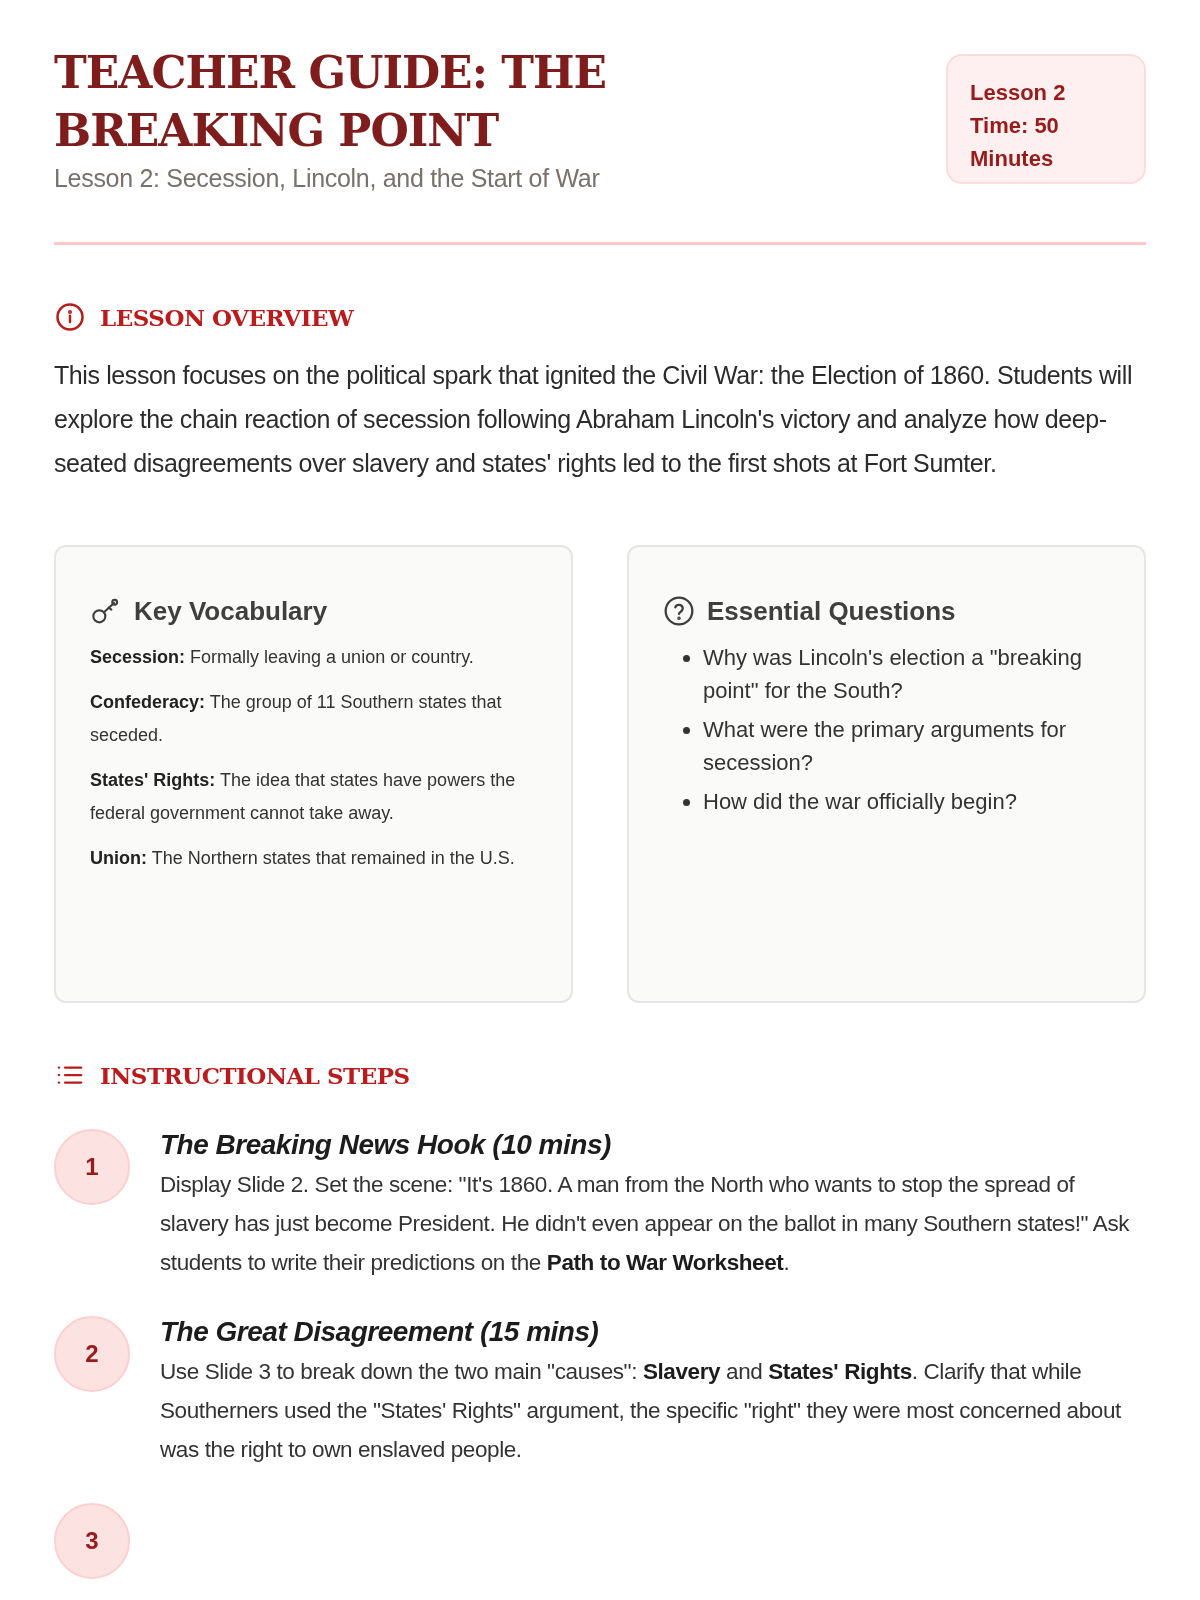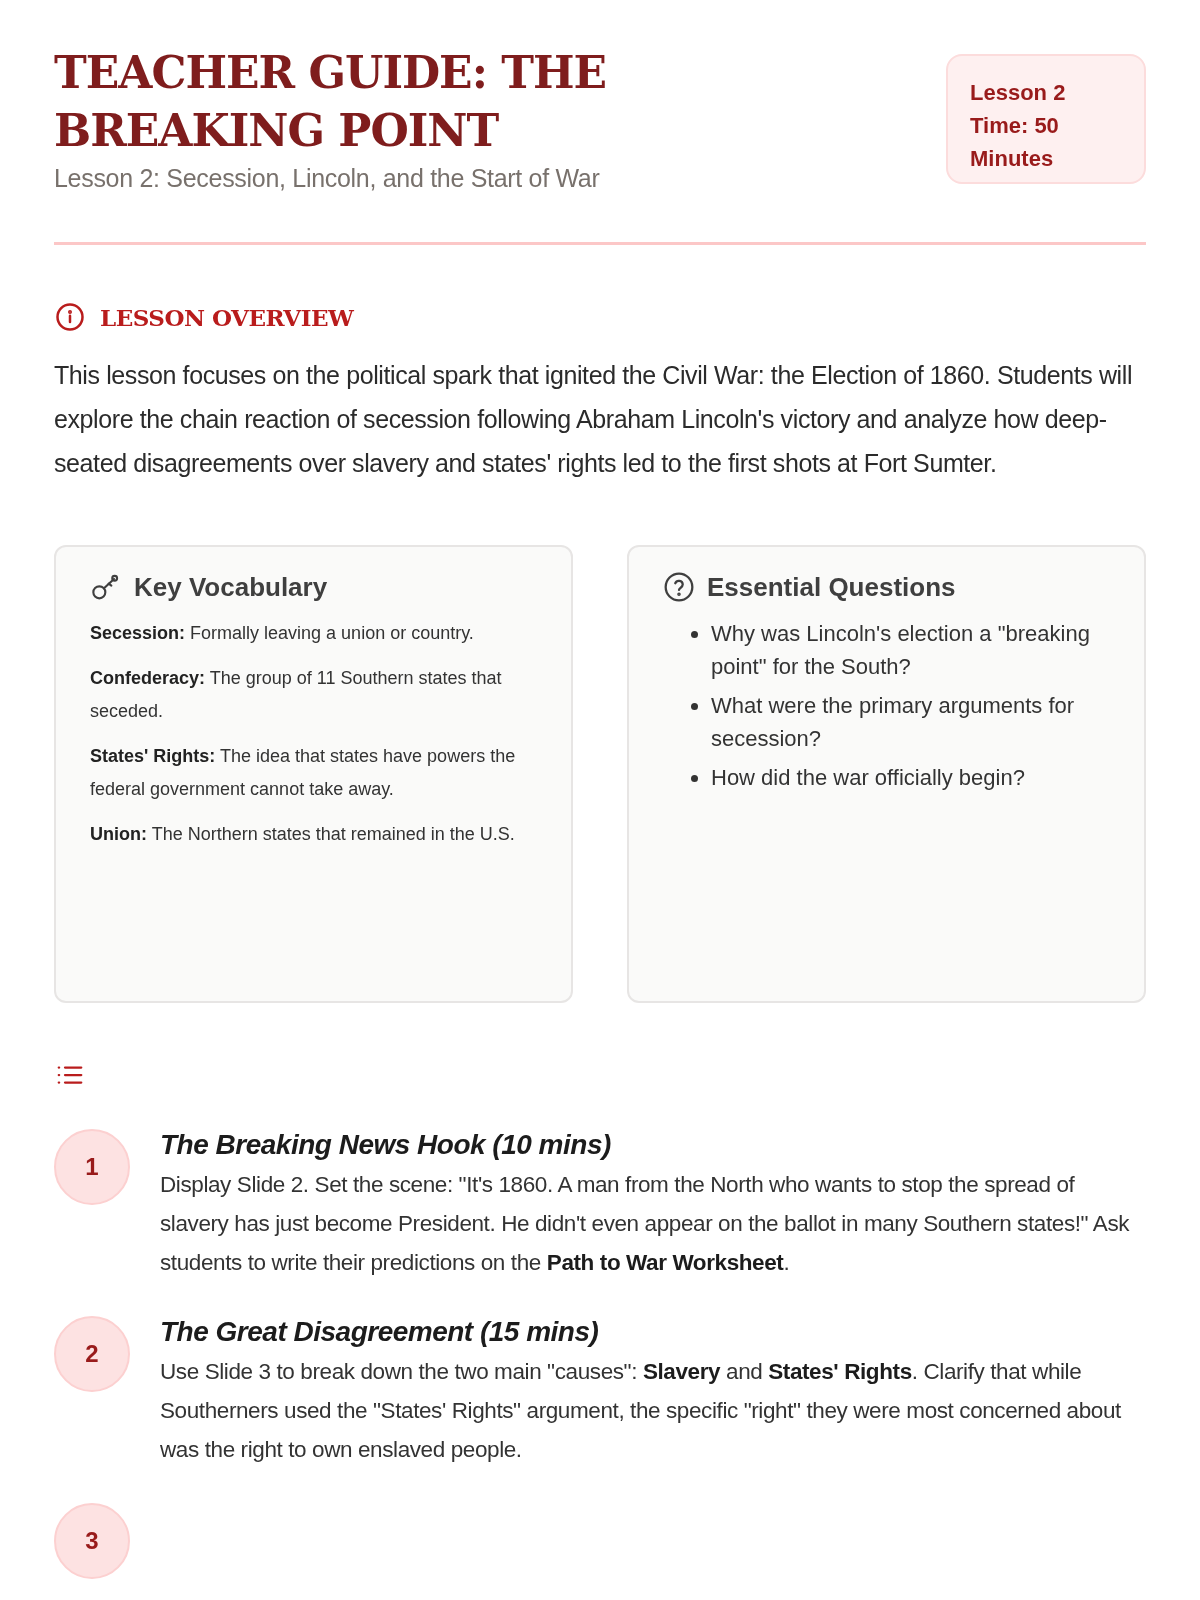--- a/index.html
+++ b/index.html
@@ -72,38 +72,38 @@
 
   
   .cards { display: flex; gap: 54px; margin-top: 60px; }
   .card {
     flex: 1;
     height: 458px;
     box-sizing: border-box;
     background: #fafaf9;
     border: 2px solid #e7e5e4;
     border-radius: 12px;
-    padding: 24px 34px 0 34px;
+    padding: 48px 34px 0 34px;
   }
   .card-head { display: flex; align-items: center; margin-bottom: 14px; }
   .card-head .icon { width: 32px; height: 32px; margin-right: 12px; display: flex; align-items: center; justify-content: center; }
   .card-head h3 {
     margin: 0;
     font-size: 26px;
     font-weight: bold;
     color: #3f3f3f;
   }
   .vocab p {
     margin: 0 0 12px 0;
     font-size: 18px;
     line-height: 33px;
     color: #333;
   }
   .vocab b { color: #222; }
-  .questions ul { margin: 12px; padding-left: 36px; }
+  .questions ul { margin: 4px; padding-left: 36px; }
   .questions li {
     font-size: 22px;
     line-height: 33px;
     margin-bottom: 6px;
     color: #333;
   }
 
   
   .step { display: flex; margin-top: 30px; }
   .step:first-of-type { margin-top: 0; }
@@ -211,20 +211,21 @@
       <span class="icon">
         <svg width="30" height="30" viewBox="0 0 24 24" fill="none" stroke="#b91c1c" stroke-width="1.8" stroke-linecap="round">
           <line x1="8" y1="6" x2="21" y2="6"></line>
           <line x1="8" y1="12" x2="21" y2="12"></line>
           <line x1="8" y1="18" x2="21" y2="18"></line>
           <line x1="3" y1="6" x2="3.3" y2="6"></line>
           <line x1="3" y1="12" x2="3.3" y2="12"></line>
           <line x1="3" y1="18" x2="3.3" y2="18"></line>
         </svg>
       </span>
+      <h2>INSTRUCTIONAL STEPS</h2>
     </div>
 
     <div class="steps">
       <div class="step">
         <div class="step-num">1</div>
         <div class="step-body">
           <h4 class="step-title">The Breaking News Hook (10 mins)</h4>
           <p class="step-text"><span>Display Slide 2. Set the scene: "It's 1860. A man from the North who wants to stop the spread of slavery has just become President. He didn't even appear on the ballot in many Southern states!" Ask students to write their predictions on the </span><b>Path to War Worksheet</b><span>.</span></p>
         </div>
       </div>

